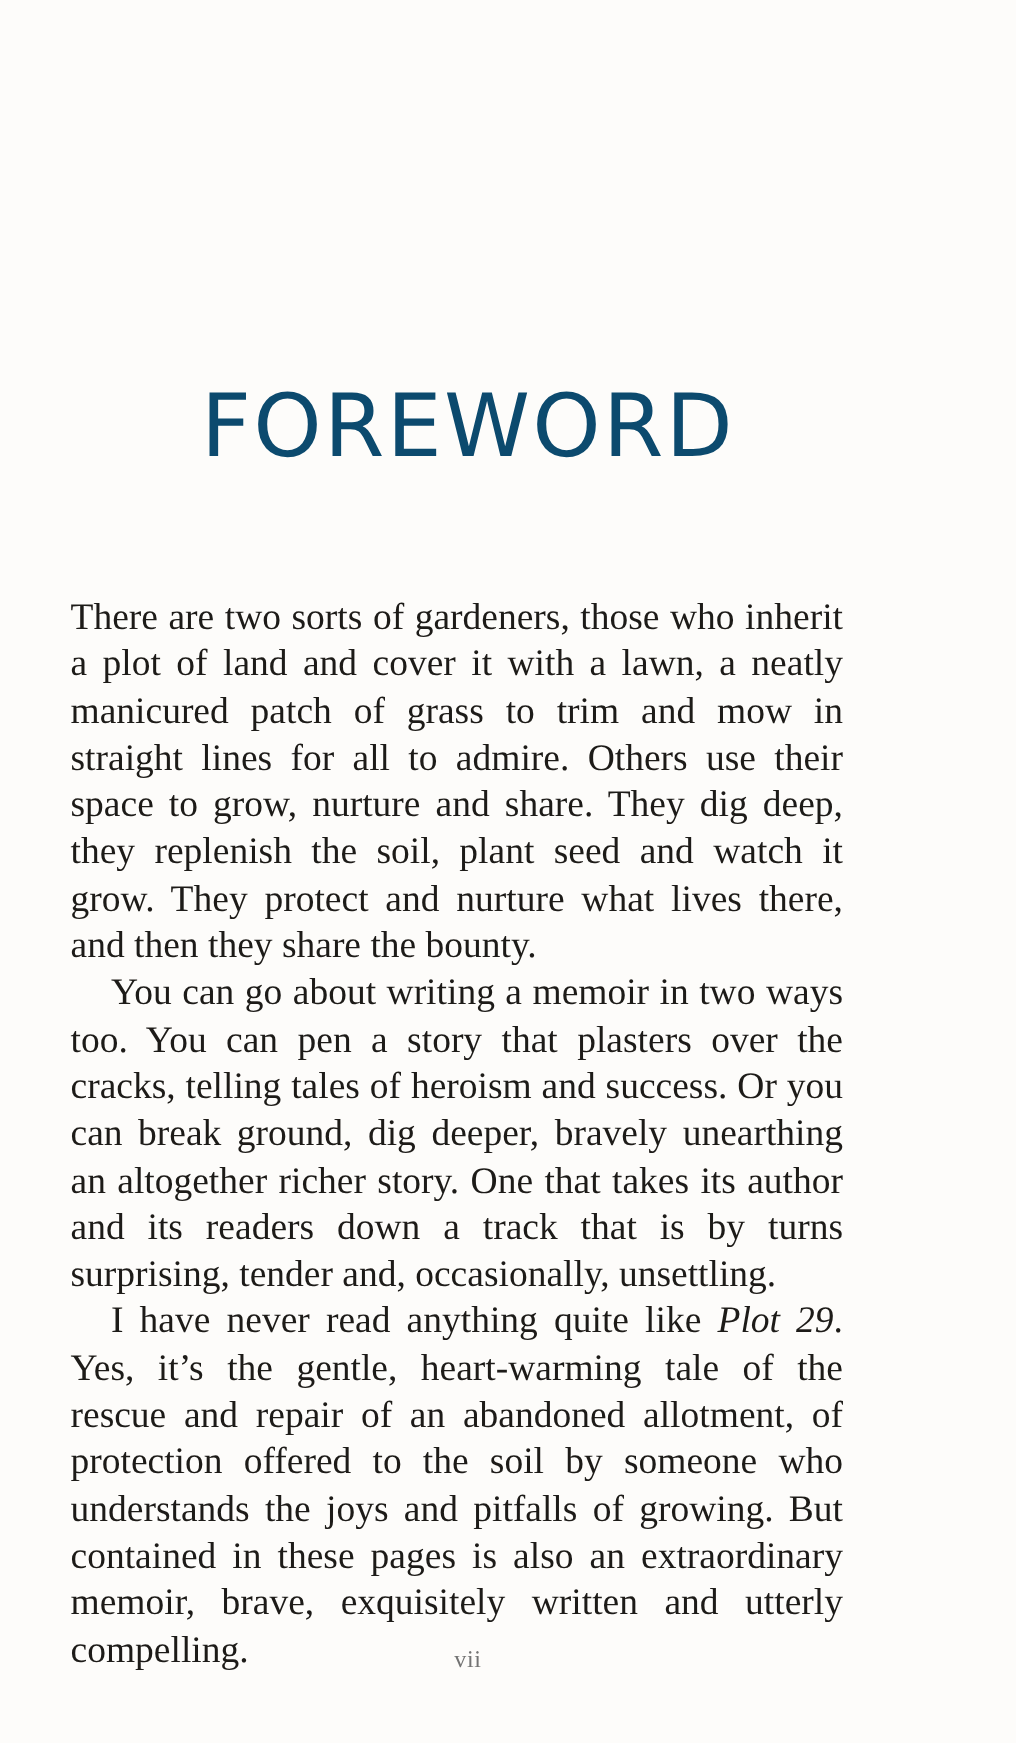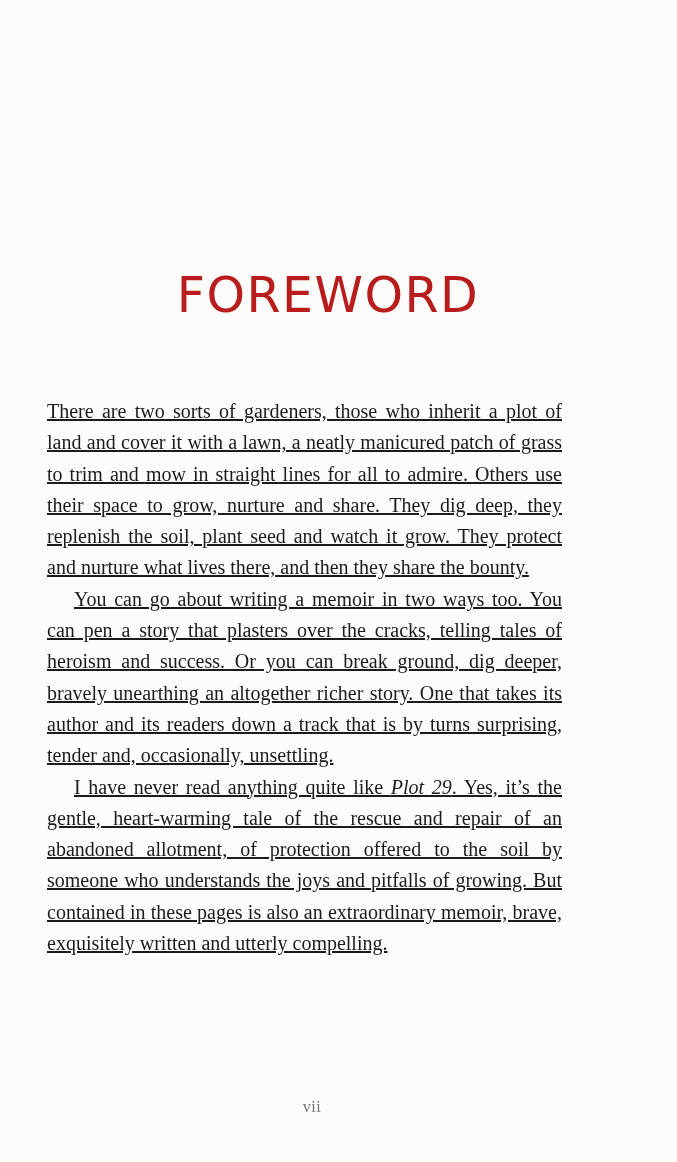--- a/index.html
+++ b/index.html
@@ -22,49 +22,48 @@
     background: #fdfcfa;
   }
   .page-inner {
     position: absolute;
     left: 47px;
     top: 0;
     width: 530px;
     height: 1162px;
   }
   .chapter-title {
-    margin: 16px;
+    margin: 0;
     padding: 0;
     position: absolute;
     top: 255px;
     left: 0;
     width: 530px;
     text-align: center;
     font-family: "DejaVu Sans", sans-serif;
     font-weight: 400;
-    font-size: 49px;
+    font-size: 58px;
     letter-spacing: 1.5px;
-    color: #b91c1c;
+    color: #0c4a6e;
     line-height: 1;
   }
   .body-text {
     position: absolute;
     top: 396px;
     left: 0;
     width: 530px;
   }
   .body-text p {
     margin: 0 15px 0 0;
-    font-size: 20px;
+    font-size: 25px;
     line-height: 31.3px;
     text-align: justify;
     text-justify: inter-word;
     color: #1d1b18;
     font-family: "Liberation Serif", serif;
-    text-decoration: underline;
   }
   .body-text p.indent {
     text-indent: 27px;
   }
   .body-text p em {
     font-style: italic;
   }
   .signature {
     position: absolute;
     top: 1026px;

